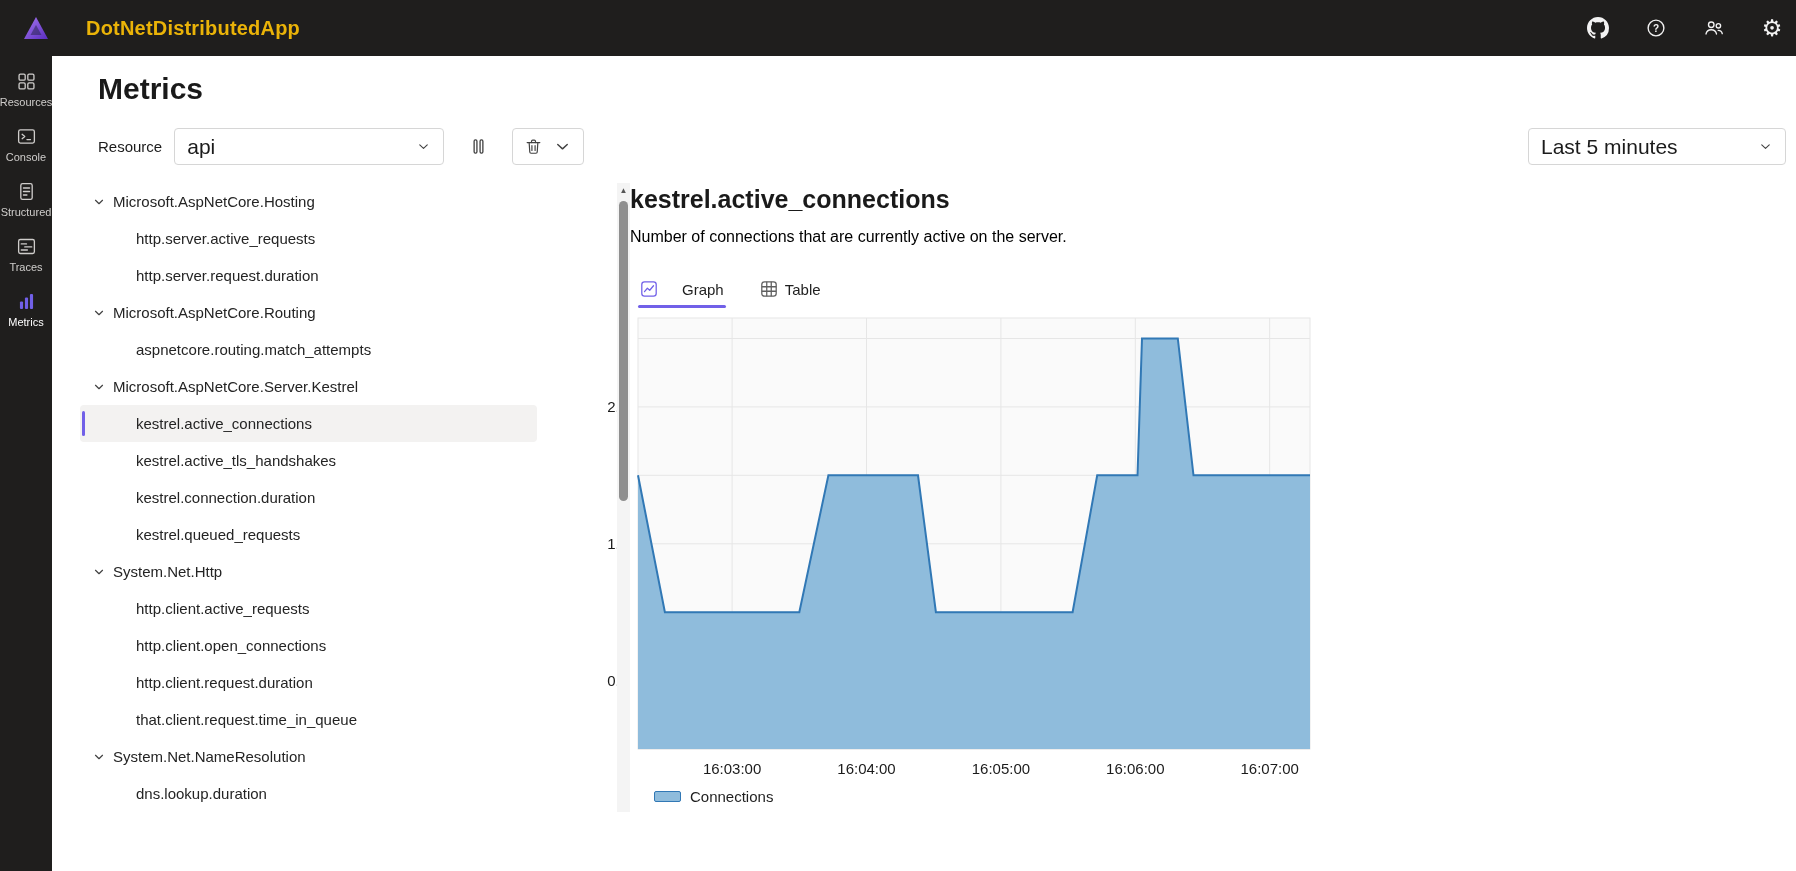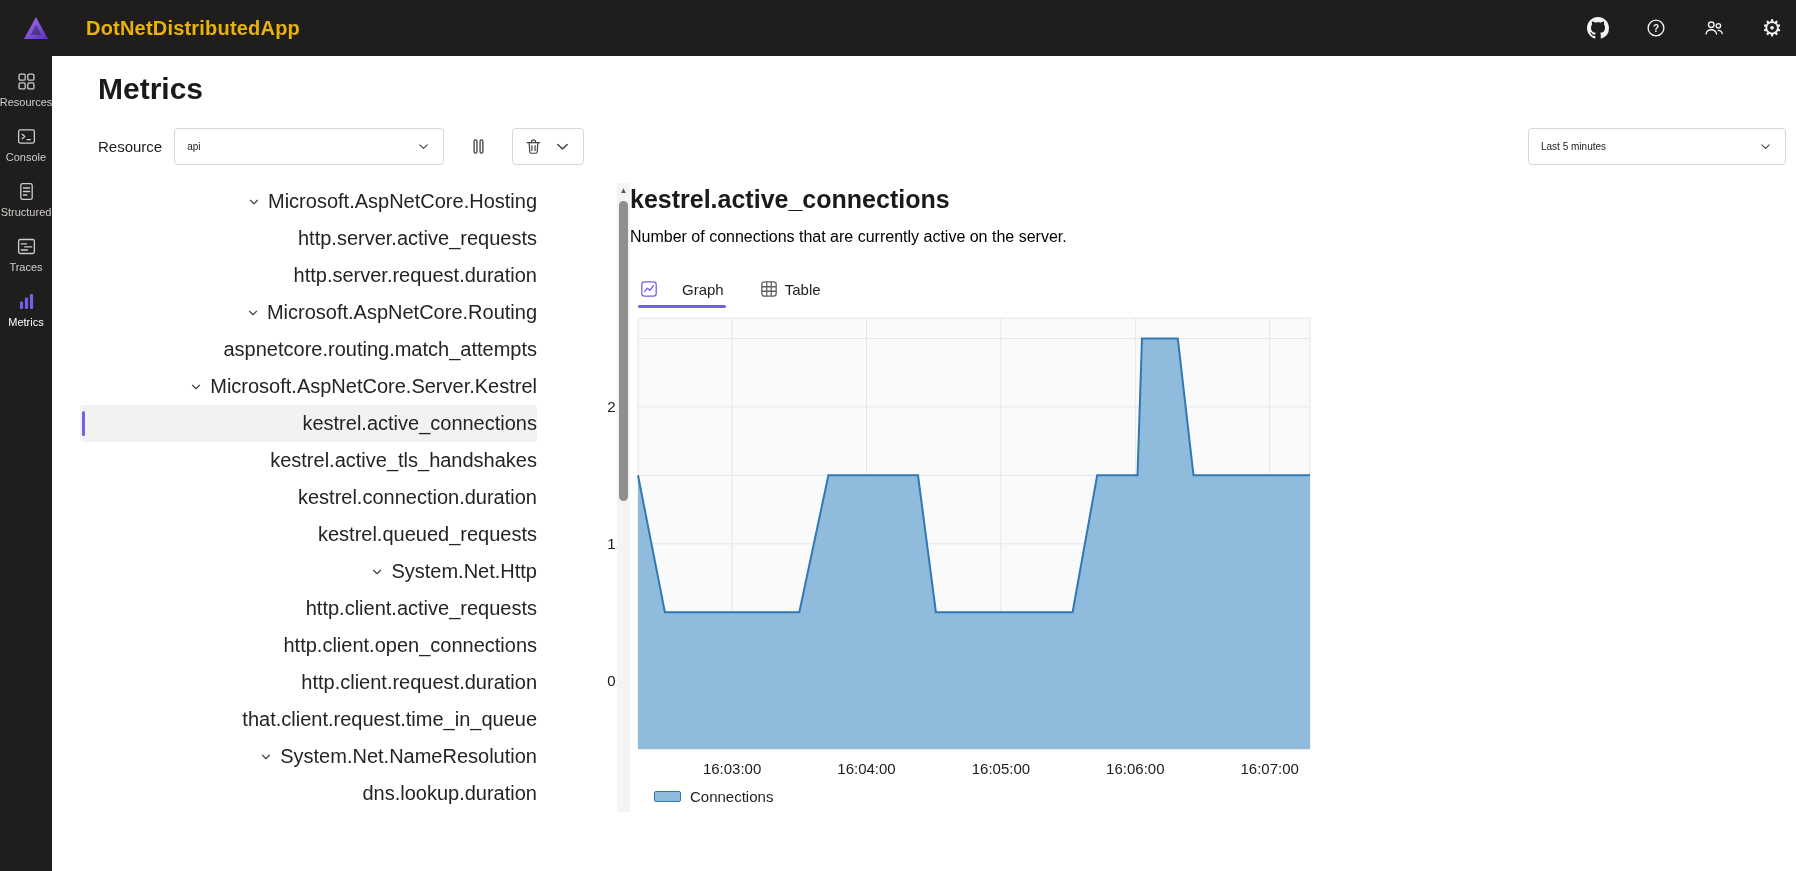--- a/index.html
+++ b/index.html
@@ -26,39 +26,39 @@
   .nav-item.active { color:#fff; }
   .nav-item.active svg { color:var(--accent,#7160e8); }
 
   
   .main { position:absolute; top:56px; left:72px; right:0; bottom:0; background:#fff; overflow:hidden; }
   .page-title { margin:16px 0 0 26px; font-size:30px; font-weight:700; color:#1a1a1a; }
 
   .toolbar { display:flex; align-items:center; margin:22px 10px 0 26px; }
   .tb-label { font-size:15px; }
   .select { height:37px; border:1px solid #d6d6d6; border-radius:4px; background:#fff;
-            display:flex; align-items:center; padding:0 12px; font-size:10px; cursor:pointer; }
+            display:flex; align-items:center; padding:0 12px; font-size:21px; cursor:pointer; }
   .select .chev { margin-left:auto; color:#424242; display:flex; }
   .select .chev svg { width:15px; height:15px; }
   .resource-select { width:270px; margin-left:12px; }
   .icon-btn { width:40px; height:37px; margin-left:14px; border:none; background:transparent; border-radius:4px;
               display:flex; align-items:center; justify-content:center; color:#424242; cursor:pointer; }
   .icon-btn svg { width:21px; height:21px; }
   .split-btn { height:37px; margin-left:14px; border:1px solid #d6d6d6; border-radius:4px; background:#fff;
                display:flex; align-items:center; gap:10px; padding:0 11px; color:#424242; cursor:pointer; }
   .split-btn svg { width:19px; height:19px; }
   .spacer { flex:1; }
   .time-select { width:258px; }
 
   .content { display:flex; margin-top:18px; }
 
   
   .tree-pane { width:558px; position:relative; flex:none; padding-left:8px; }
   .tree-row { height:37px; width:457px; display:flex; align-items:center; border-radius:4px;
-              position:relative; cursor:pointer; font-size:20px; color:#242424;justify-content:flex-end; }
+              position:relative; cursor:pointer; font-size:15px; color:#242424; }
   .tree-group .caret { margin-left:12px; width:14px; height:14px; color:#424242; display:flex; }
   .tree-group .caret svg { width:14px; height:14px; }
   .tree-group .lbl { margin-left:7px; }
   .tree-child .lbl { margin-left:56px; }
   .tree-row.selected { background:var(--selected-bg,#f3f2f1); }
   .selbar { position:absolute; left:2px; top:6px; bottom:6px; width:3px; border-radius:2px;
             background:var(--accent,#7160e8); }
 
   .vscroll { position:absolute; right:0; top:0; bottom:0; width:13px; background:#f4f4f4; }
   .vscroll .arrow { display:block; text-align:center; font-size:8px; color:#555; padding-top:3px; }

